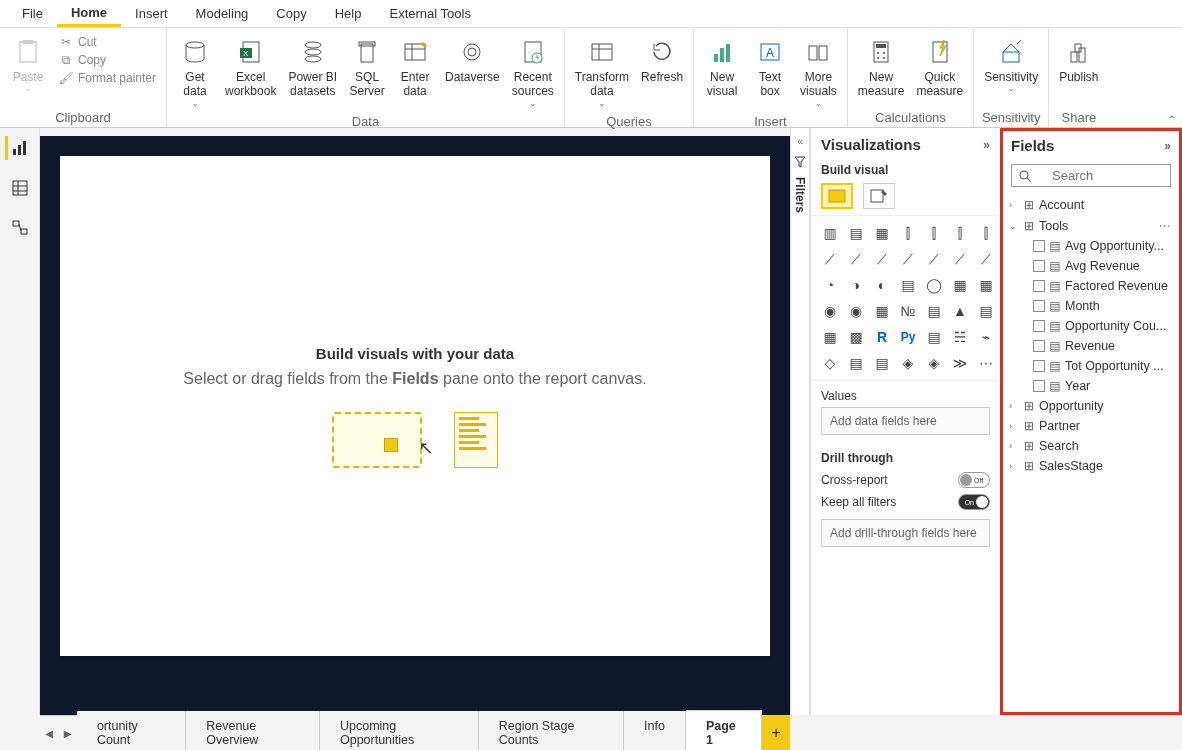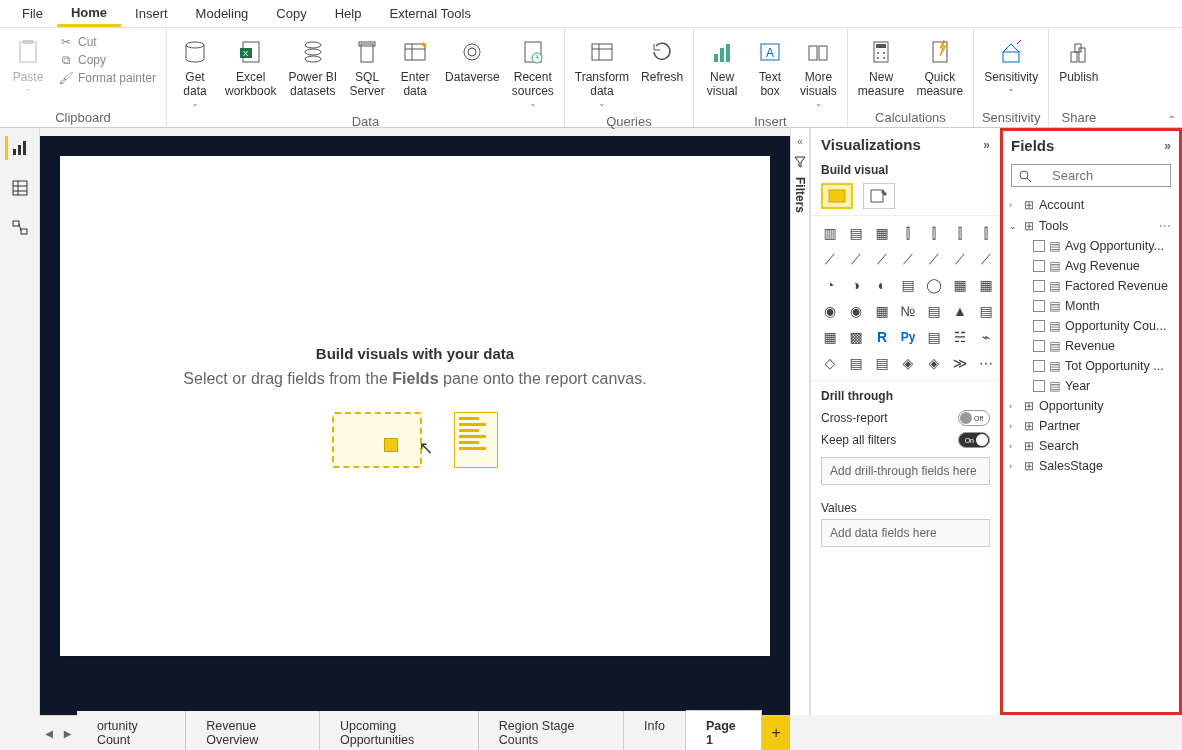--- a/index.html
+++ b/index.html
@@ -461,40 +461,40 @@
       <div class="vg">⌁</div>
       <div class="vg">◇</div>
       <div class="vg">▤</div>
       <div class="vg">▤</div>
       <div class="vg">◈</div>
       <div class="vg">◈</div>
       <div class="vg">≫</div>
       <div class="vg">⋯</div>
     </div>
   <div class="viz-section">
+    <div class="sec-title">Values</div>
+    <div class="dropzone">Add data fields here</div>
+  </div>
+  <div class="viz-section">
     <div class="sec-title" style="font-weight:600">Drill through</div>
     <div class="drill-row">
       <span>Cross-report</span>
       <div class="toggle off">
           <div class="knob"></div>
           <span class="tlabel">Off</span>
         </div>
     </div>
     <div class="drill-row">
       <span>Keep all filters</span>
       <div class="toggle on">
           <span class="tlabel">On</span>
           <div class="knob"></div>
         </div>
     </div>
     <div class="dropzone" style="margin-top:6px">Add drill-through fields here</div>
-  </div>
-  <div class="viz-section">
-    <div class="sec-title">Values</div>
-    <div class="dropzone">Add data fields here</div>
   </div>
 </div>
 
 <div class="fields-pane">
   <div class="pane-header">
     <span>Fields</span>
     <span class="chev">»</span>
   </div>
   <div class="search-box">
     <span>

